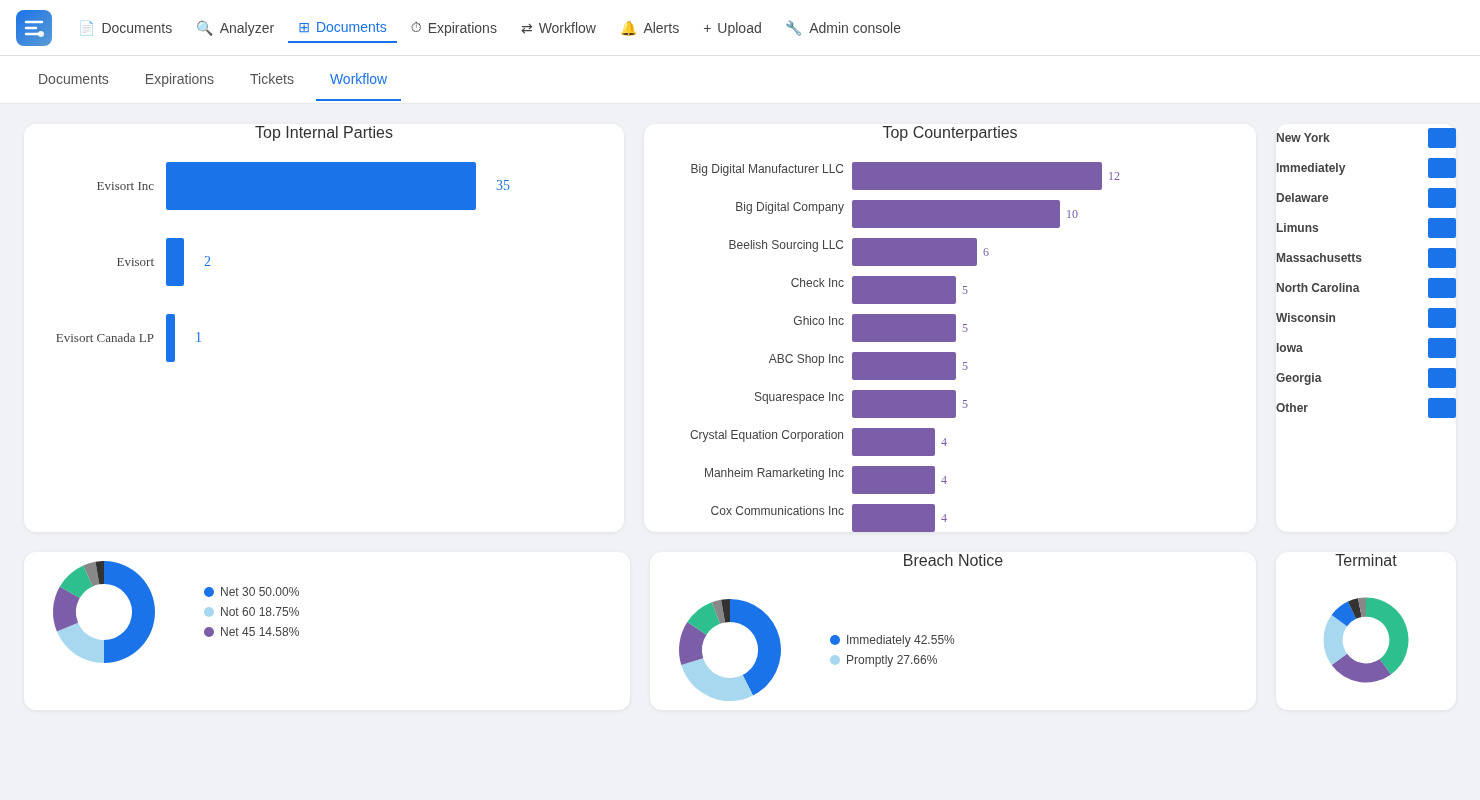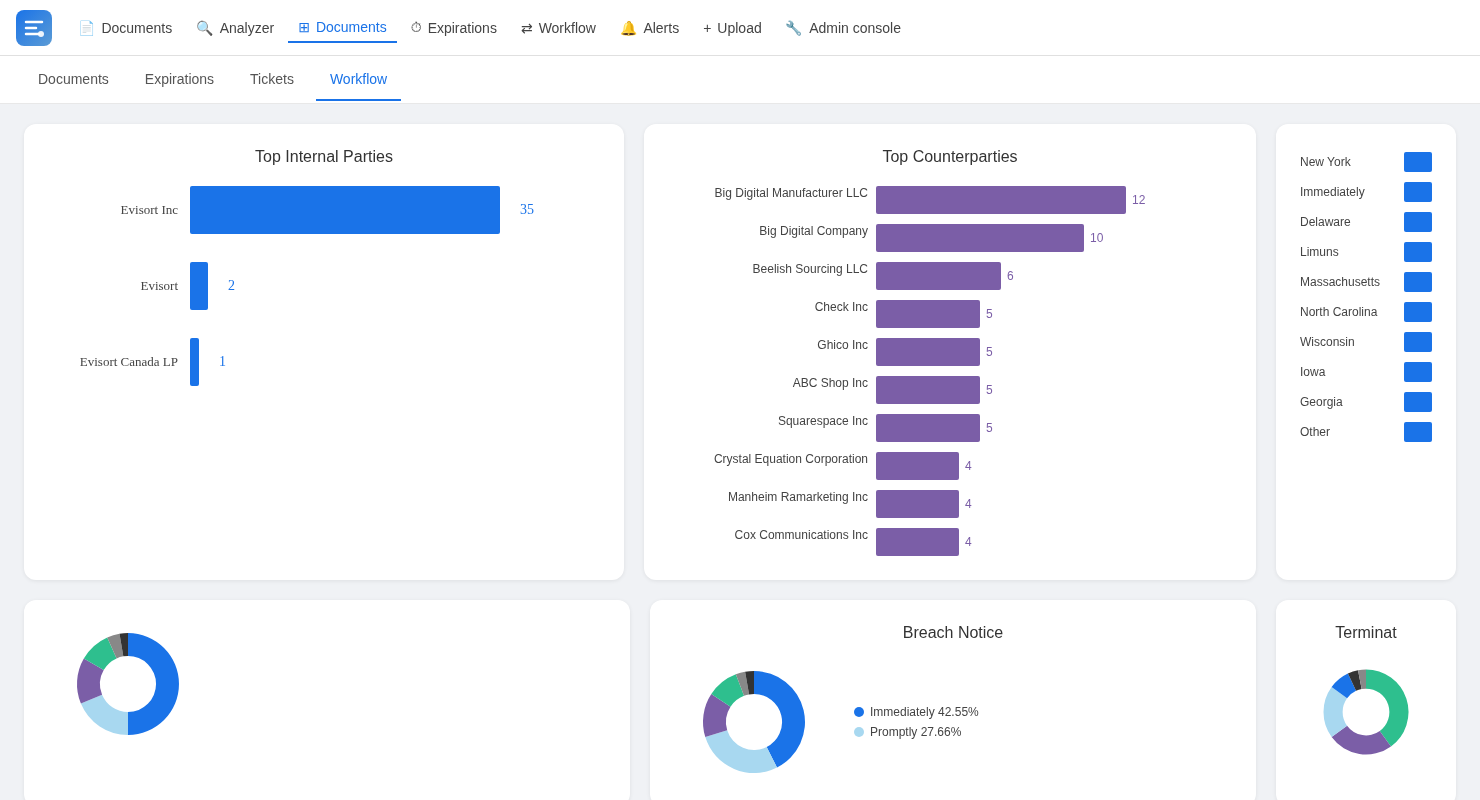--- a/index.html
+++ b/index.html
@@ -58,21 +58,20 @@
     
     .dash-row {
       display: flex;
       gap: 20px;
     }
 
     
     .card {
       background: #fff;
       border-radius: 12px;
-      padding: 24px;
       box-shadow: 0 1px 4px rgba(0,0,0,0.08);
     }
     .card-title {
       text-align: center;
       font-size: 16px;
       font-weight: 500;
       color: #333;
       margin-bottom: 20px;
     }
 
@@ -83,28 +82,28 @@
     .bar-label { font-size: 13px; color: #444; text-align: right; flex: 0 0 130px; }
     .bar-container { flex: 1; display: flex; align-items: center; gap: 20px; }
     .bar { height: 48px; border-radius: 2px; }
     .bar-value { font-size: 14px; color: #1a73e8; font-weight: 500; }
 
     
     .card-counter { flex: 1; }
     .counter-chart { display: flex; flex-direction: column; gap: 10px; }
     .counter-row { display: flex; align-items: flex-start; gap: 8px; }
     .counter-label { font-size: 12px; color: #444; text-align: right; flex: 0 0 200px; }
-    .counter-bar-wrap { flex: 1; display: flex; align-items: center; gap: 6px; }
+    .counter-bar-wrap { flex: 1; display: flex; align-items: center; gap: 6px; font-family: Liberation Serif, serif; }
     .counter-bar { height: 28px; border-radius: 2px; background: #7b5ea7; }
     .counter-value { font-size: 12px; color: #7b5ea7; font-weight: 500; }
 
     
     .card-states { flex: 0 0 180px; }
     .state-list { display: flex; flex-direction: column; gap: 10px; margin-top: 4px; }
-    .state-row { display: flex; align-items: center; justify-content: space-between; gap: 8px; }
+    .state-row { display: flex; align-items: center; justify-content: space-between; gap: 8px; font-weight: bold; }
     .state-name { font-size: 12px; color: #444; }
     .state-bar { height: 20px; width: 28px; background: #1a73e8; border-radius: 2px; flex-shrink: 0; }
 
     
     .card-bottom { flex: 1; min-width: 0; }
 
     
     .donut-section { display: flex; align-items: center; gap: 20px; }
     .donut-wrap { flex: 0 0 160px; display: flex; justify-content: center; align-items: center; }
     .legend { display: flex; flex-direction: column; gap: 6px; }
@@ -342,20 +341,35 @@
             <g id="pt-donut">
                 <path d="M5.204748896376251e-17 -0.85 A0.85 0.85 0 0 1 5.204748896376251e-17 0.85 L2.862611893006938e-17 0.4675 A0.4675 0.4675 0 0 0 2.862611893006938e-17 -0.4675 Z" fill="#1a73e8"></path>
                 <path d="M5.204748896376251e-17 0.85 A0.85 0.85 0 0 1 -0.7852976026345937 0.3252809175103264 L-0.4319136814490266 0.17890450463067953 A0.4675 0.4675 0 0 0 2.862611893006938e-17 0.4675 Z" fill="#a8d8f0"></path>
                 <path d="M-0.7852976026345937 0.3252809175103264 A0.85 0.85 0 0 1 -0.7362105888630208 -0.42484581773387403 L-0.40491582387466146 -0.23366519975363076 A0.4675 0.4675 0 0 0 -0.4319136814490266 0.17890450463067953 Z" fill="#7b5ea7"></path>
                 <path d="M-0.7362105888630208 -0.42484581773387403 A0.85 0.85 0 0 1 -0.345888771666864 -0.7764412132510664 L-0.19023882441677523 -0.4270426672880866 A0.4675 0.4675 0 0 0 -0.40491582387466146 -0.23366519975363076 Z" fill="#2ebf8e"></path>
                 <path d="M-0.345888771666864 -0.7764412132510664 A0.85 0.85 0 0 1 -0.1419289621464395 -0.8380669243586902 L-0.07806092918054174 -0.46093680839727963 A0.4675 0.4675 0 0 0 -0.19023882441677523 -0.4270426672880866 Z" fill="#888"></path>
                 <path d="M-0.1419289621464395 -0.8380669243586902 A0.85 0.85 0 0 1 -1.5614246689128752e-16 -0.85 L-8.587835679020814e-17 -0.4675 A0.4675 0.4675 0 0 0 -0.07806092918054174 -0.46093680839727963 Z" fill="#333"></path>
               </g>
           </svg>
         </div>
+        <div class="legend">
+
+        <div class="legend-item">
+              <div class="legend-dot" style="background:#1a73e8"></div>
+              <span>Net 30 50.00%</span>
+            </div>
+            <div class="legend-item">
+              <div class="legend-dot" style="background:#a8d8f0"></div>
+              <span>Not 60 18.75%</span>
+            </div>
+            <div class="legend-item">
+              <div class="legend-dot" style="background:#7b5ea7"></div>
+              <span>Net 45 14.58%</span>
+            </div>
+          </div>
       </div>
     </div>
 
     <div class="card card-bottom">
       <div class="card-title">Breach Notice</div>
       <div class="donut-section">
         <div class="donut-wrap">
           <svg width="160" height="120" viewBox="-1 -1 2 2">
             <g id="bn-donut">
                 <path d="M5.204748896376251e-17 -0.85 A0.85 0.85 0 0 1 0.38351072177556844 0.75856412140516 L0.21093089697656267 0.41721026677283807 A0.4675 0.4675 0 0 0 2.862611893006938e-17 -0.4675 Z" fill="#1a73e8"></path>

